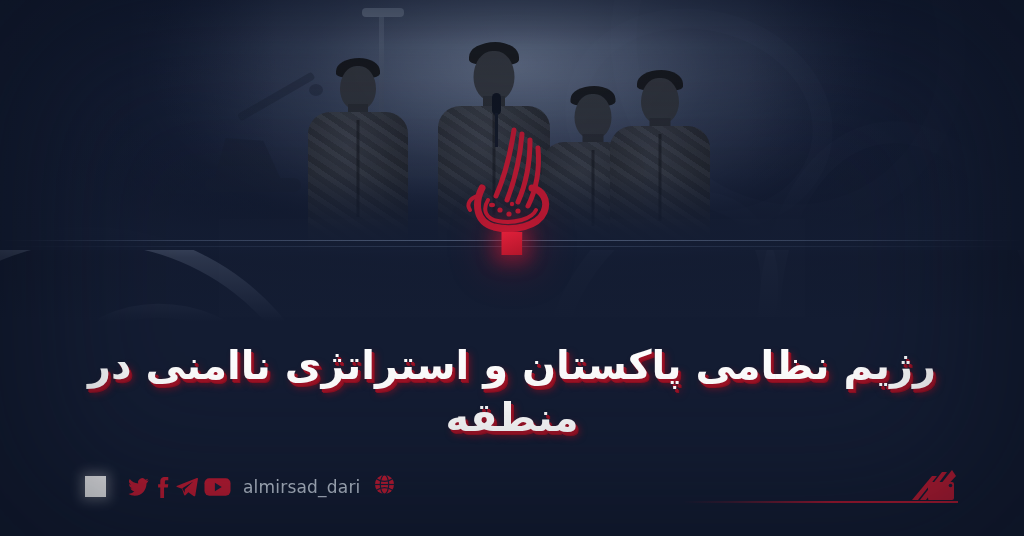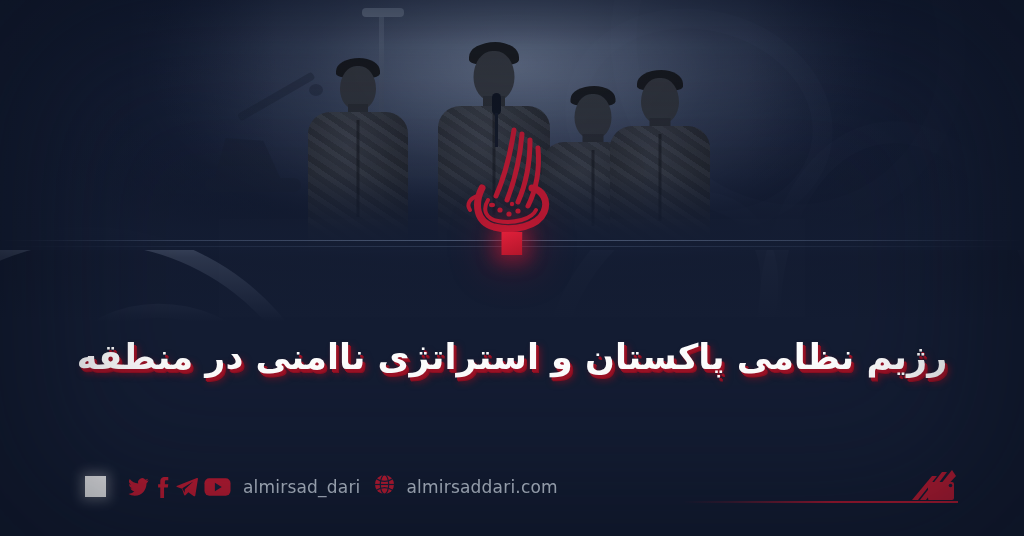--- a/index.html
+++ b/index.html
@@ -194,21 +194,21 @@
     box-shadow: 0 0 18px 7px rgba(214,24,50,.45), 0 0 42px 14px rgba(180,20,44,.22);
   }
 
   
   .title {
     position: absolute;
     left: 0; right: 0;
     top: 312px;
     text-align: center;
     direction: rtl;
-    font-size: 35px;
+    font-size: 40px;
     font-weight: bold;
     color: #ffffff;
     letter-spacing: 0px;
     line-height: 1.3;
     text-shadow:
        2px 3px 0 #9d1226,
        3px 4px 0 #8b1022,
        4px 5px 7px rgba(140,16,34,.70);
     padding: 0 60px;
   }
@@ -415,21 +415,20 @@
         <circle cx="11" cy="11" r="10" fill="#c81b33"></circle>
         <g stroke="#18223c" stroke-width="1.25" fill="none">
           <ellipse cx="11" cy="11" rx="4.4" ry="10"></ellipse>
           <line x1="1" y1="11" x2="21" y2="11"></line>
           <path d="M3 5.2C5.3 6.9 8 7.8 11 7.8s5.7-.9 8-2.6"></path>
           <path d="M3 16.8C5.3 15.1 8 14.2 11 14.2s5.7.9 8 2.6"></path>
         </g>
       </svg>
     </span>
 
-    <span class="site">almirsaddari.com</span>
   </div>
 
   <div class="footer-right">
     <span class="author-mark">
       <svg width="52" height="36" viewBox="0 0 52 36" aria-hidden="true">
         <g fill="#c81b33">
           <path d="M46 4 L50 10 L28 34 L22 34 Z"></path>
           <path d="M36 6 L41 6 L20 34 L14 34 Z"></path>
           <path d="M26 10 L31 10 L12 34 L6 34 Z"></path>
           <rect x="22" y="16" width="26" height="18" rx="2"></rect>

